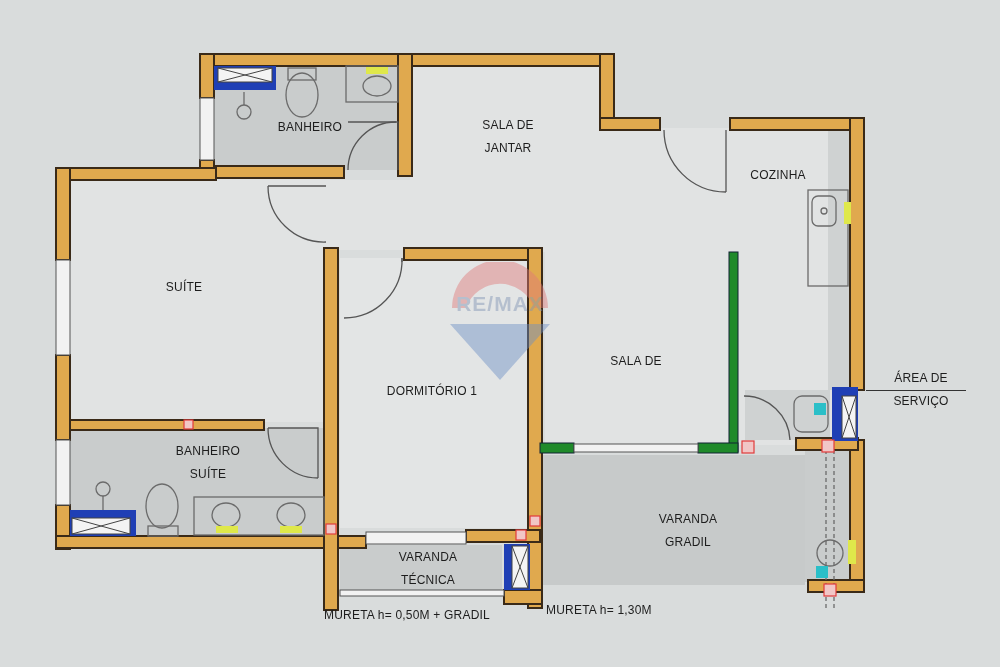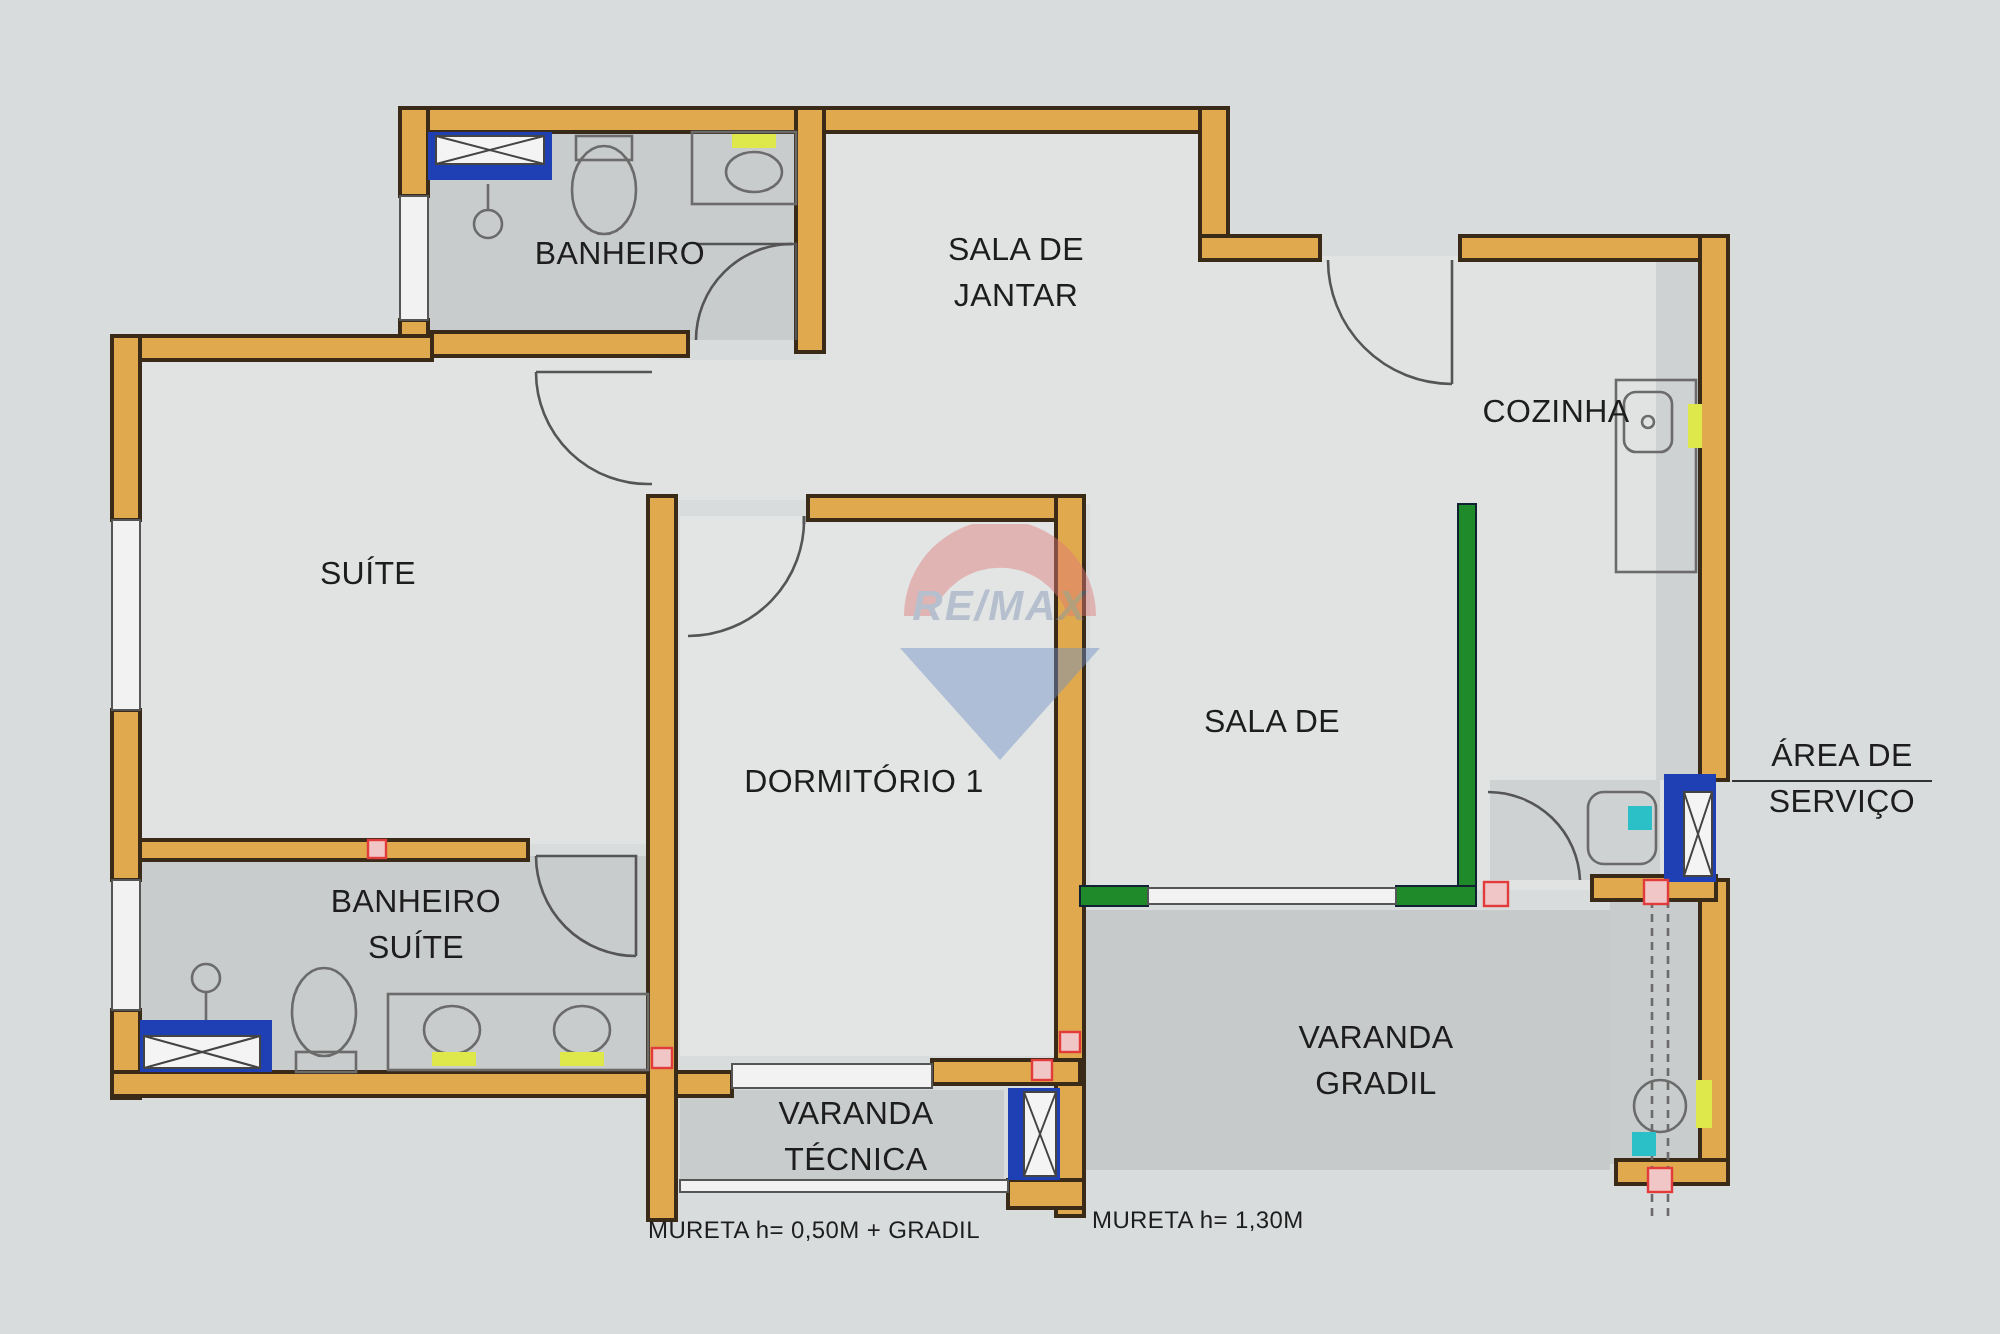--- a/index.html
+++ b/index.html
@@ -3,33 +3,33 @@
 <meta charset="utf-8">
 <style>
   html, body { margin:0; padding:0; }
   body {
     width:1000px; height:667px; overflow:hidden;
     background:#d9dcdc;
     font-family:"Liberation Sans", sans-serif;
   }
   #plan { position:absolute; left:0; top:0; width:1000px; height:667px; }
   .label {
-    position:absolute; color:#1d1d1d; font-size:16px; line-height:23px;
+    position:absolute; color:#1d1d1d; font-size:12px; line-height:23px;
     text-align:center; letter-spacing:0.2px; white-space:nowrap;
   }
   .note {
     position:absolute; color:#1d1d1d; font-size:12px; line-height:14px;
     white-space:nowrap; letter-spacing:0.2px;
   }
   .logo {
     position:absolute; left:448px; top:262px; width:104px; height:120px; opacity:0.45;
   }
   .logo-text {
     position:absolute; left:0; top:30px; width:104px; text-align:center;
-    font-size:21px; font-weight:bold; color:#7f93b3; letter-spacing:1px;font-style:italic;
+    font-size:21px; font-weight:bold; color:#7f93b3; letter-spacing:1px;
   }
 </style>
 </head>
 <body>
 
 <div id="plan">
   <svg width="1000" height="667" viewBox="0 0 1000 667" xmlns="http://www.w3.org/2000/svg">
 
     <g>
       <rect x="68" y="178" width="262" height="244" fill="#e1e3e3"></rect>
@@ -177,21 +177,21 @@
   </div>
 
   
   <div class="label" style="left:250px;top:116px;width:120px;">
     <div>BANHEIRO</div>
   </div>
   <div class="label" style="left:448px;top:114px;width:120px;">
     <div>SALA DE</div>
     <div>JANTAR</div>
   </div>
-  <div class="label" style="left:722px;top:164px;width:112px;margin-top:31px;">
+  <div class="label" style="left:722px;top:164px;width:112px;">
     <div>COZINHA</div>
   </div>
   <div class="label" style="left:104px;top:276px;width:160px;">
     <div>SUÍTE</div>
   </div>
   <div class="label" style="left:352px;top:380px;width:160px;">
     <div>DORMITÓRIO 1</div>
   </div>
   <div class="label" style="left:576px;top:350px;width:120px;">
     <div>SALA DE</div>

